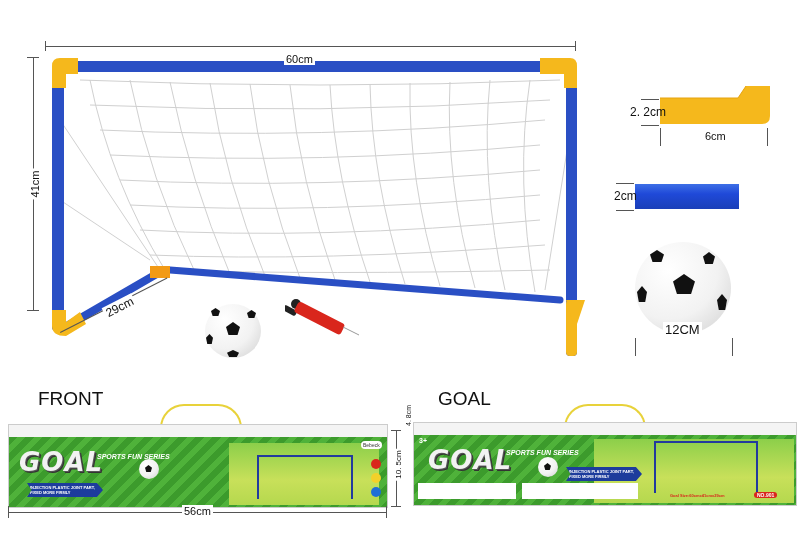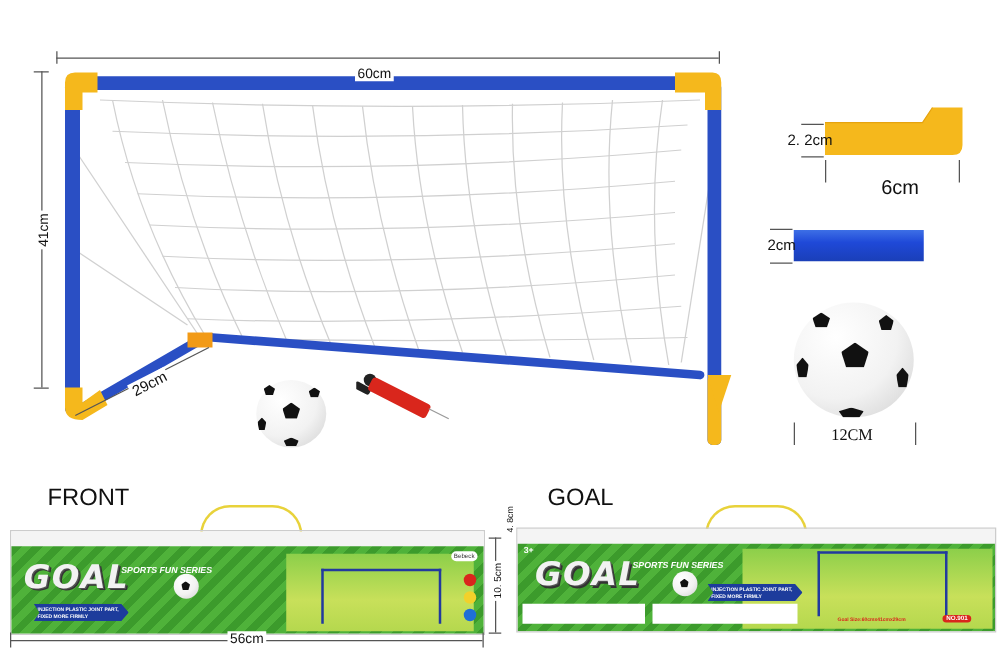--- a/index.html
+++ b/index.html
@@ -106,42 +106,42 @@
 <div class="abs" style="left:600px;top:70px;width:200px;height:90px;margin-left:25px;">
   <svg class="abs" style="left:35px;top:14px" width="120" height="45">
     <path d="M0 14 L78 14 L86 2 L110 2 L110 32 Q110 40 102 40 L0 40 Z" fill="#f5b81c"></path>
     <path d="M0 14 L78 14 L86 2" stroke="#e6a30f" stroke-width="1" fill="none"></path>
   </svg>
   <div class="tick" style="left:16px;top:29px;width:18px;height:1px;"></div>
   <div class="tick" style="left:16px;top:55px;width:18px;height:1px;"></div>
   <div class="dim-label" style="left:3px;top:35px;font-size:12px;background:transparent;">2. 2cm</div>
   <div class="tick" style="left:35px;top:58px;width:1px;height:18px;"></div>
   <div class="tick" style="left:142px;top:58px;width:1px;height:18px;"></div>
-  <div class="dim-label" style="left:78px;top:72px;font-size:16px;">6cm</div>
+  <div class="dim-label" style="left:78px;top:60px;font-size:11px;">6cm</div>
 </div>
 
 <div class="abs" style="left:600px;top:175px;width:200px;height:50px;">
   <div class="abs" style="left:35px;top:9px;width:104px;height:25px;background:linear-gradient(#3d6fe6,#1f49d8 40%,#1a3fb8);"></div>
   <div class="tick" style="left:16px;top:8px;width:18px;height:1px;"></div>
   <div class="tick" style="left:16px;top:35px;width:18px;height:1px;"></div>
   <div class="dim-label" style="left:12px;top:14px;font-size:12px;background:transparent;">2cm</div>
 </div>
 
 <div class="abs" style="left:625px;top:236px;width:175px;height:130px;">
   <div class="ball" style="left:10px;top:6px;width:96px;height:92px;">
     <div class="pent" style="left:38px;top:32px;width:22px;height:20px;"></div>
     <div class="pent" style="left:15px;top:8px;width:14px;height:12px;"></div>
     <div class="pent" style="left:68px;top:10px;width:12px;height:12px;"></div>
     <div class="pent" style="left:2px;top:44px;width:10px;height:16px;"></div>
     <div class="pent" style="left:82px;top:52px;width:10px;height:16px;"></div>
     <div class="pent" style="left:36px;top:84px;width:20px;height:8px;"></div>
   </div>
   <div class="tick" style="left:10px;top:102px;width:1px;height:18px;"></div>
   <div class="tick" style="left:107px;top:102px;width:1px;height:18px;"></div>
-  <div class="dim-label" style="left:38px;top:104px;font-size:13px;font-family:Liberation Serif, serif;">12CM</div>
+  <div class="dim-label" style="left:38px;top:86px;font-size:13px;">12CM</div>
 </div>
 
 <div class="side-label" style="left:38px;top:388px;">FRONT</div>
 <div class="handle" style="left:160px;top:404px;width:78px;height:22px;"></div>
 
 <div class="box" style="left:8px;top:424px;width:378px;height:82px;">
   <div class="box-top"></div>
   <div class="grass"></div>
   <div class="field" style="left:220px;top:18px;width:150px;height:62px;"></div>
   <div class="goal-word" style="left:10px;top:22px;">GOAL</div>

